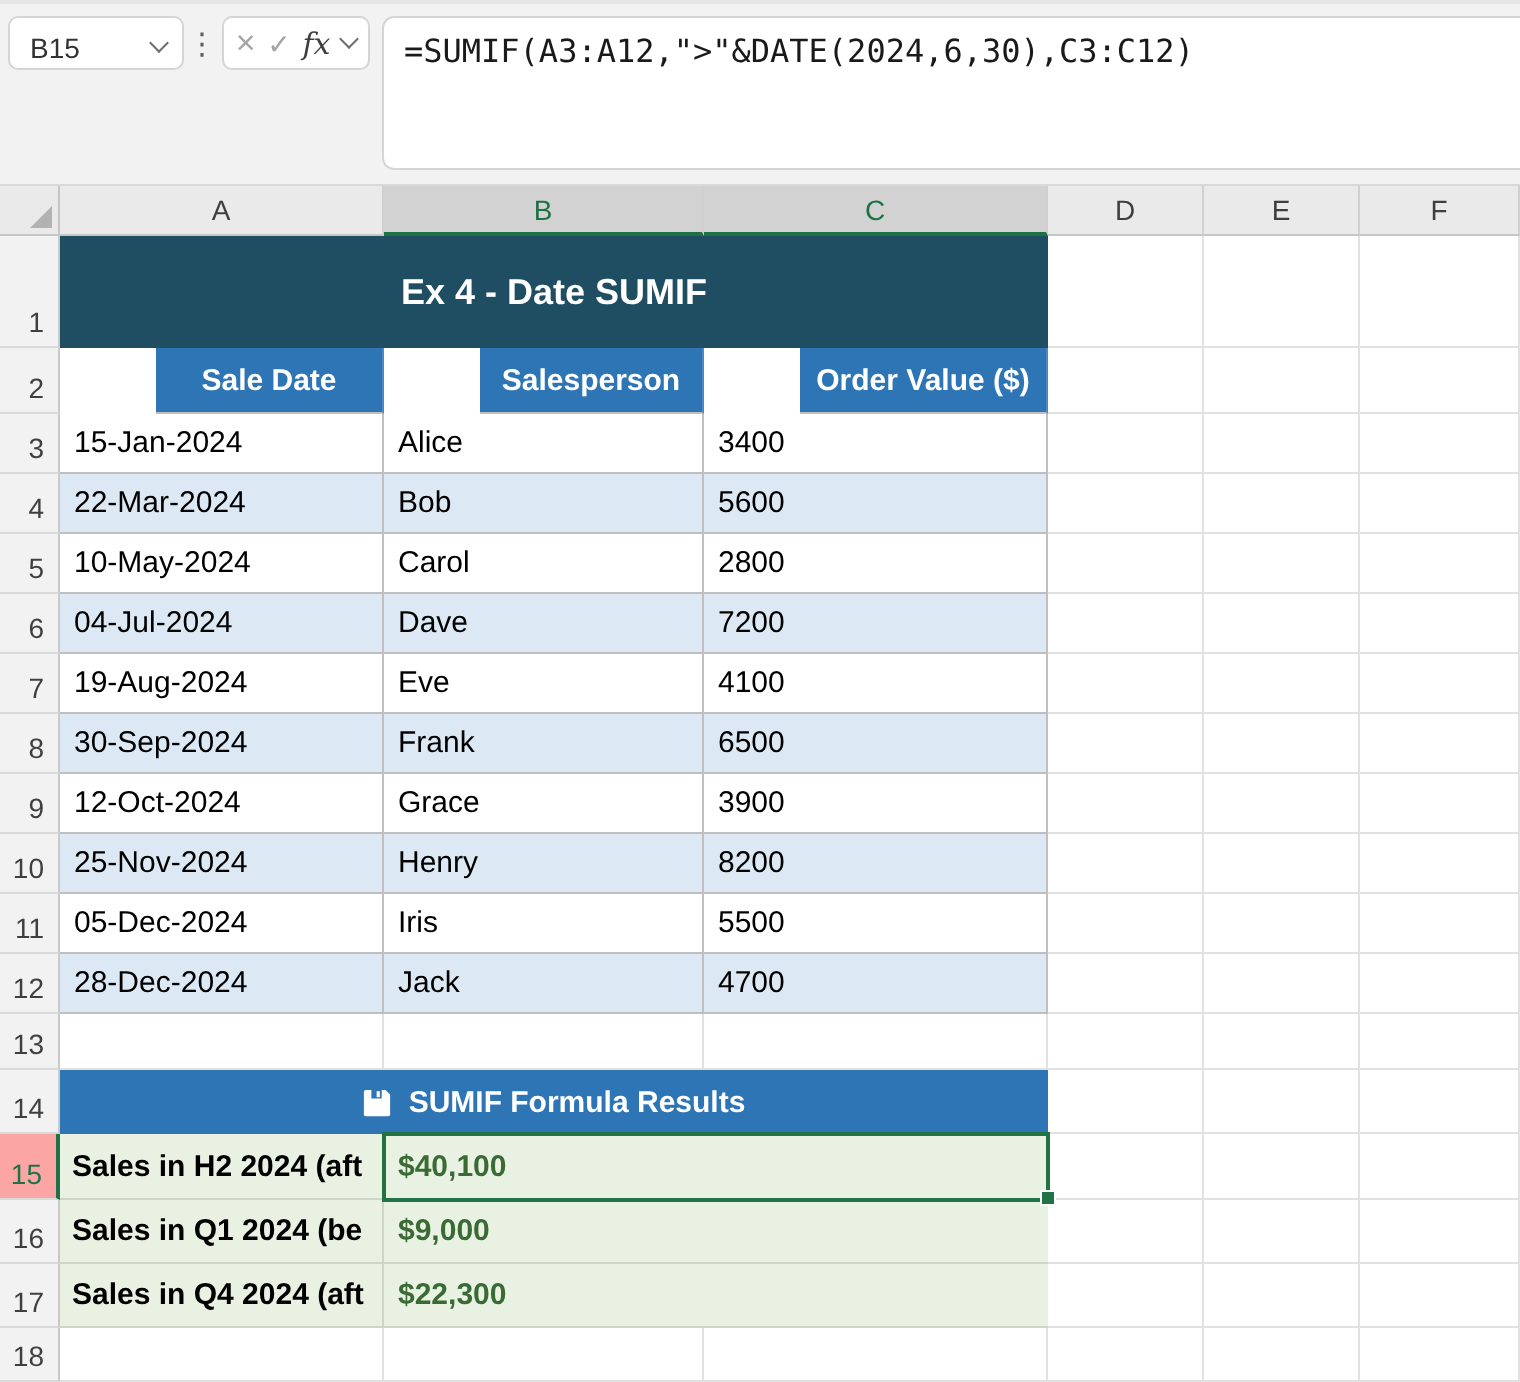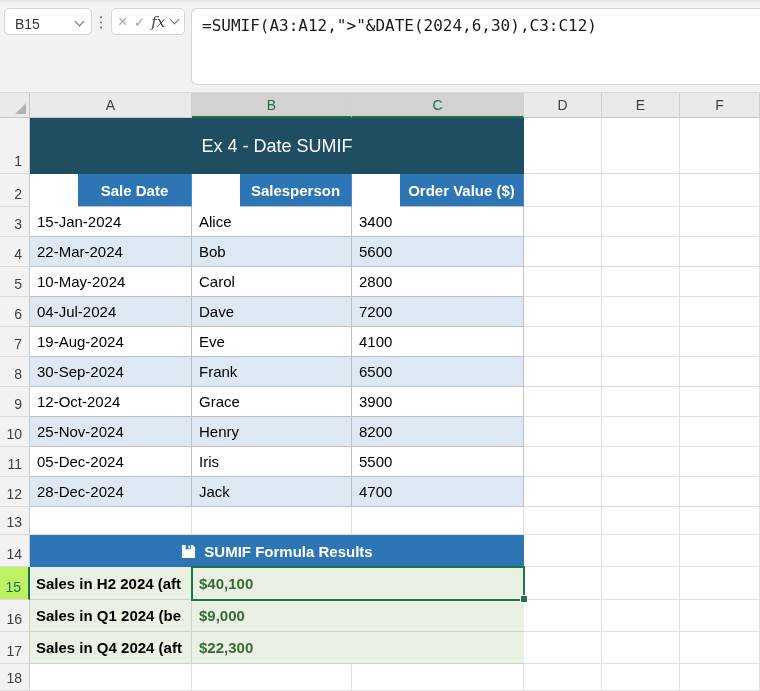--- a/index.html
+++ b/index.html
@@ -61,27 +61,27 @@
     display:flex; align-items:center; justify-content:center;
     font-size:14px; color:#3F3F3F; background:#EAEAEA;
     border-right:1px solid #D0D0D0; border-bottom:1px solid #C6C6C6;
   }
   .ch.selc { background:#D2D2D2; color:#1E7145; border-bottom:2px solid #1E7145; }
   .rh {
     display:flex; align-items:flex-end; justify-content:flex-end;
     padding:0 7px 4px 0; font-size:14px; color:#3F3F3F; background:#F2F2F2;
     border-right:1px solid #C9C9C9; border-bottom:1px solid #DADADA;
   }
-  .rh.selr { background:#bef264; color:#1E7145; border-right:2px solid #1E7145; }
+  .rh.selr { background:#fca5a5; color:#1E7145; border-right:2px solid #1E7145; }
   .cell { background:#fff; font-size:15px; display:flex; align-items:center; color:#000; }
   .g { border-right:1px solid #E1E1E1; border-bottom:1px solid #E1E1E1; }
   .t { border-right:1px solid #BFBFBF; border-bottom:1px solid #BFBFBF; padding-left:7px; }
   .band { background:#DCE9F5; }
   .title {
-    grid-column:span 3; background:#1F4E63; color:#fff; font-weight:normal;
+    grid-column:span 3; background:#1F4E63; color:#fff; font-weight:bold;
     font-size:18px; justify-content:center;
   }
   .hd {
     background:#2E75B6; color:#fff; font-weight:bold; font-size:15px;
     justify-content:center; border-right:1px solid #4E88C4; border-bottom:1px solid #BFBFBF;margin-left:48px;
   }
   .banner {
     grid-column:span 3; background:#2E75B6; color:#fff; font-weight:bold;
     font-size:15px; justify-content:center; gap:8px;
   }

